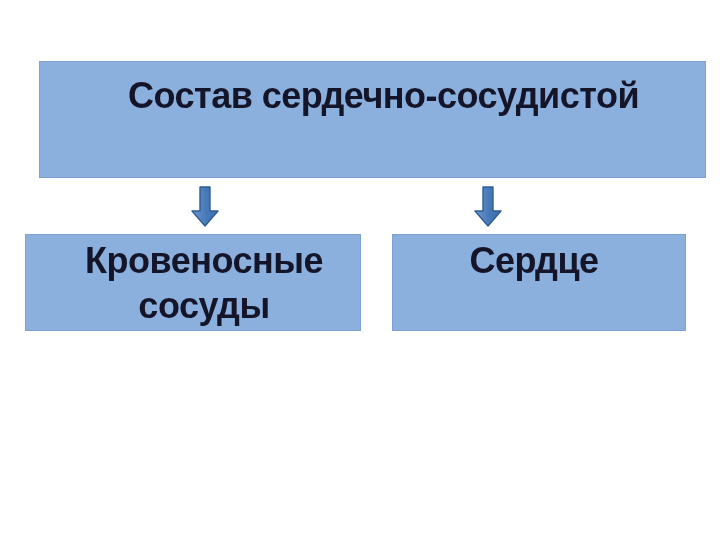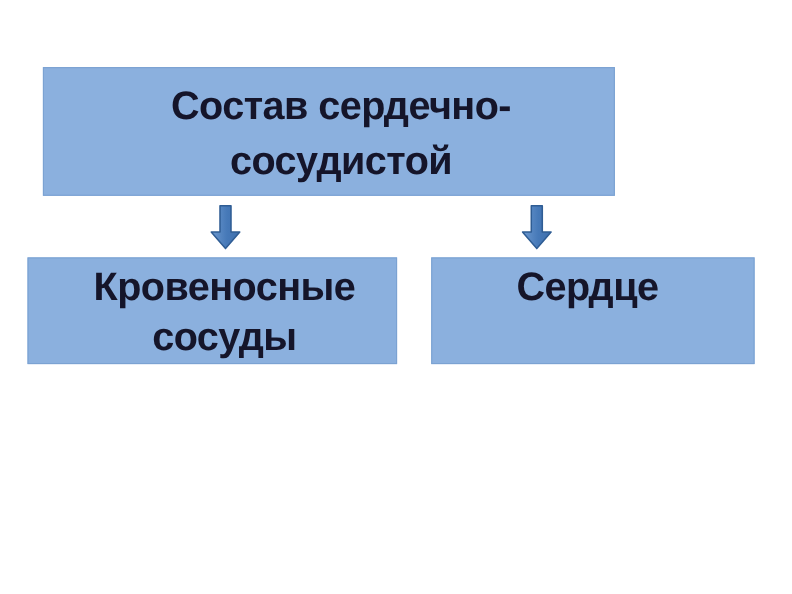--- a/index.html
+++ b/index.html
@@ -21,21 +21,21 @@
     border: 1px solid #7ba2d2;
     box-sizing: border-box;
     color: #15152a;
     font-weight: bold;
     text-align: center;
     letter-spacing: -0.5px;
   }
   .title-box {
     left: 39px;
     top: 61px;
-    width: 520px;
+    width: 667px;
     height: 117px;
     font-size: 36px;
     line-height: 50px;
     padding: 9px 0 0 22px;
   }
   .node-left {
     left: 25px;
     top: 234px;
     width: 336px;
     height: 97px;

